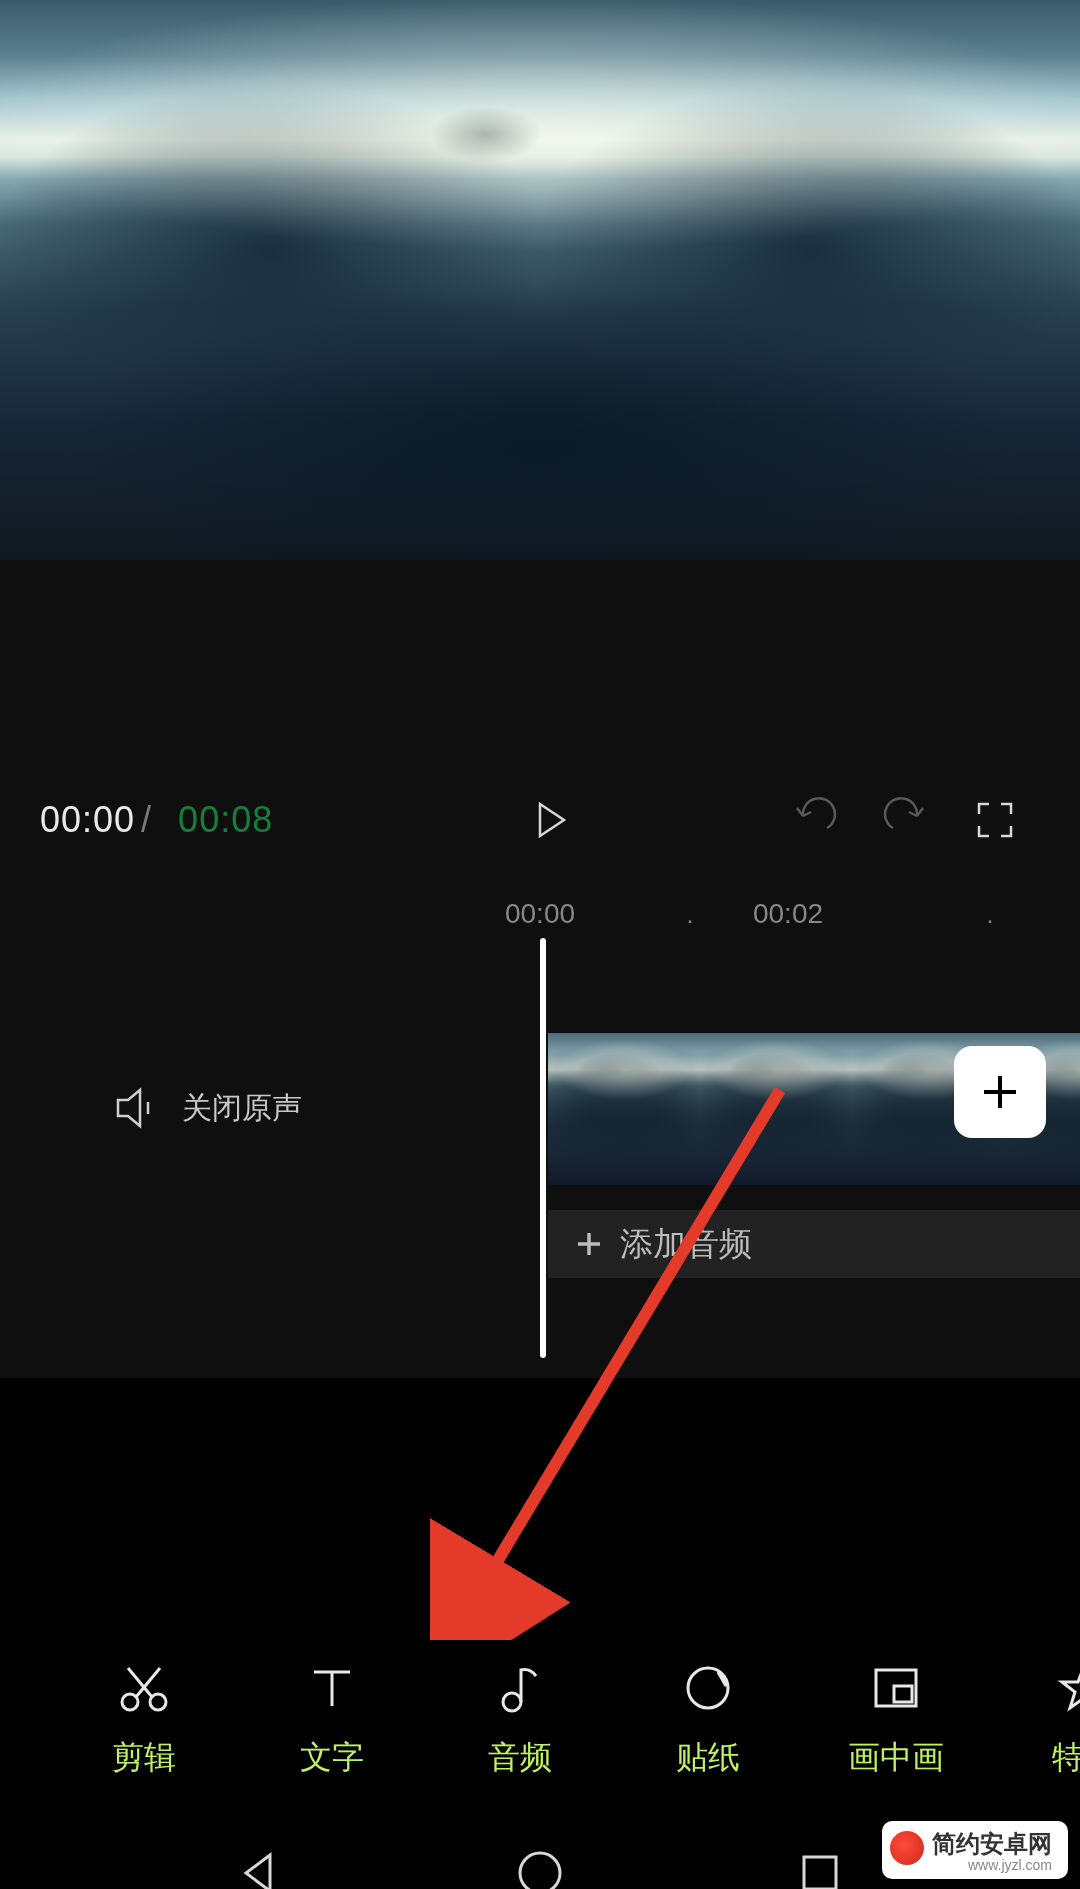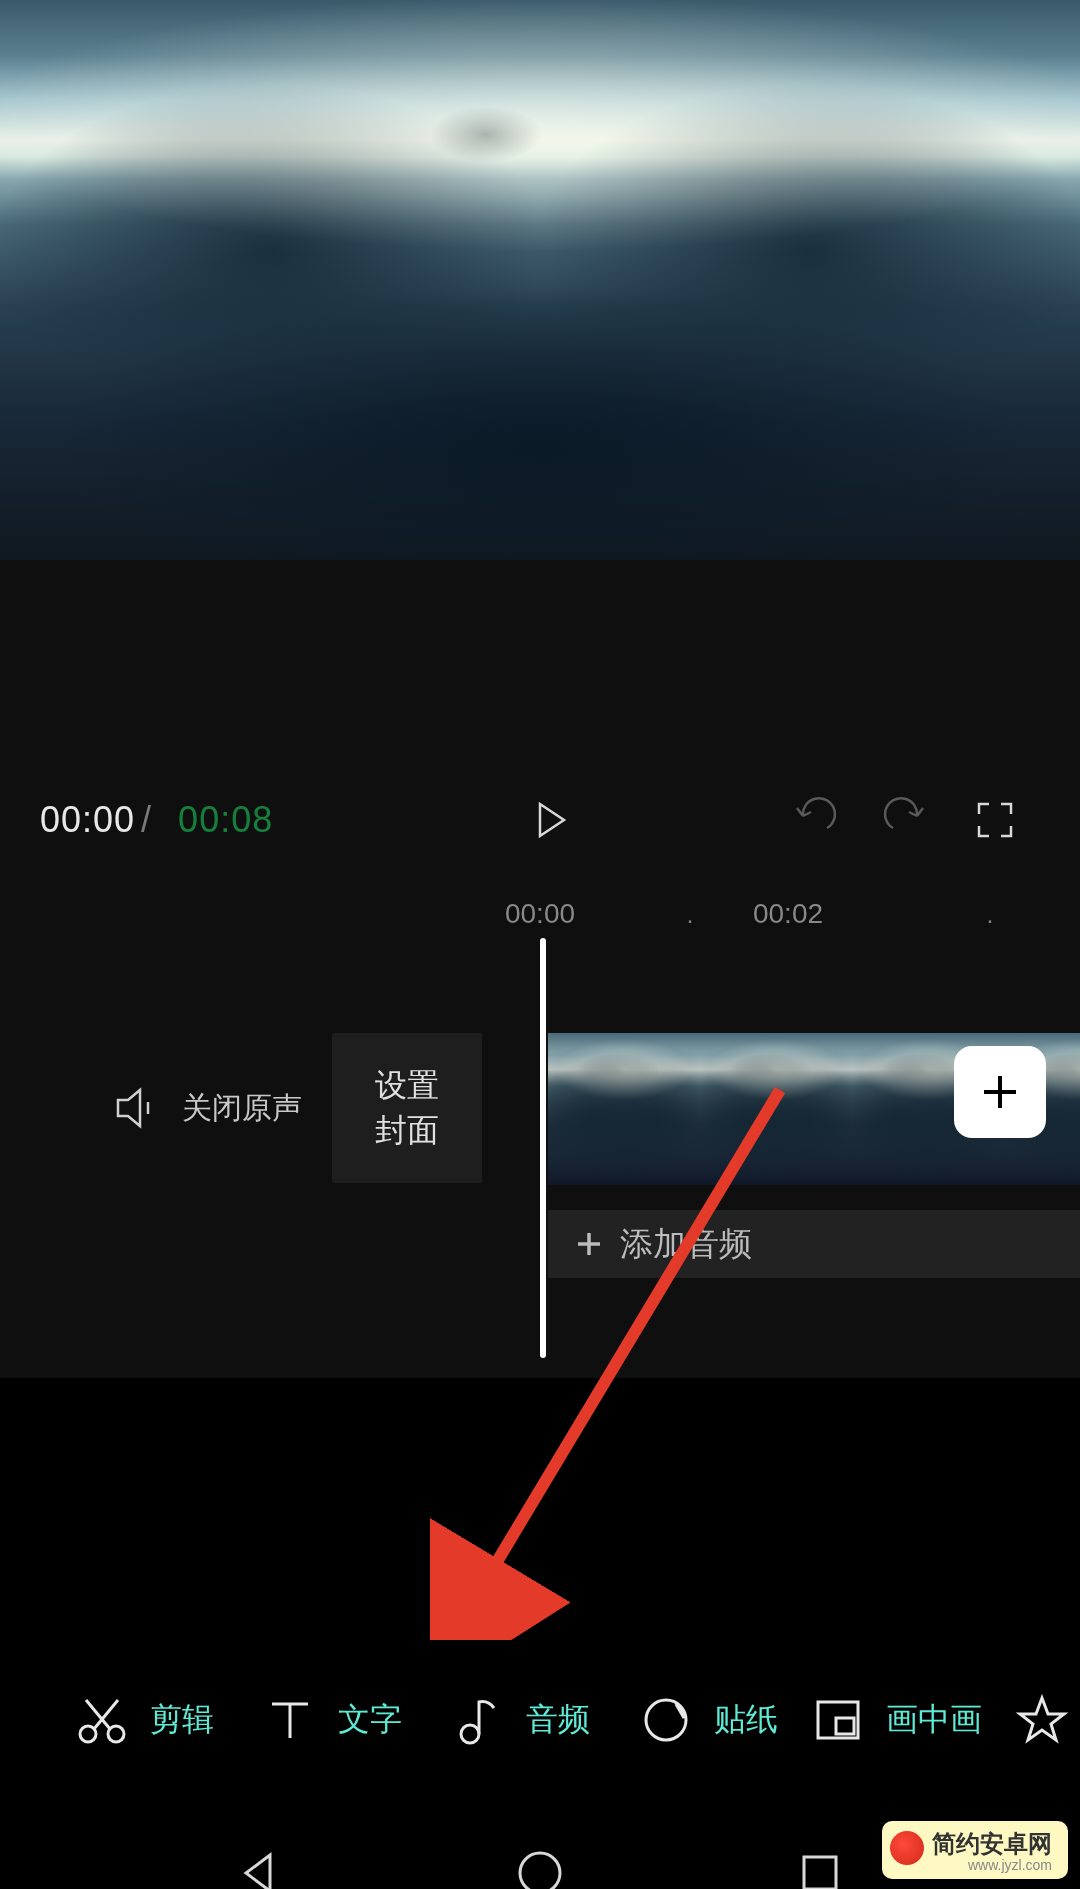--- a/index.html
+++ b/index.html
@@ -139,39 +139,39 @@
 
 
 .toolbar {
   position: absolute; left: 0; top: 1630px; width: 100%; height: 180px;
   display: flex; align-items: center;
   background: #000;
   padding-left: 50px;
 }
 .tool {
   width: 188px; height: 160px;
-  display: flex; flex-direction: row; align-items: center; justify-content: center;
-  gap: 20px; color: #5eead4; flex-shrink: 0;
+  display: flex; flex-direction: column; align-items: center; justify-content: center;
+  gap: 20px; color: #bef264; flex-shrink: 0;
 }
 .tool svg { width: 56px; height: 56px; stroke: #e8e8e8; stroke-width: 3; fill: none; }
 .tool-label { font-size: 32px; }
 
 
 .navbar {
   position: absolute; left: 0; top: 1810px; width: 100%; height: 130px;
   display: flex; align-items: center; justify-content: space-around;
   padding: 0 120px;
   background: #000;
 }
 .navbar svg { width: 56px; height: 56px; stroke: #d8d8d8; stroke-width: 3; fill: none; }
 
 
 .watermark {
   position: absolute; right: 12px; bottom: 10px;
-  background: #fef9c3; color: #333; font-size: 24px;
+  background: #ffffff; color: #333; font-size: 24px;
   padding: 10px 16px 6px 50px; border-radius: 10px;
   display: flex; flex-direction: column; align-items: flex-end;
   line-height: 1.1; font-weight: 600;
   z-index: 30;
 }
 .watermark::before {
   content: ''; position: absolute; left: 8px; top: 10px;
   width: 34px; height: 34px; border-radius: 50%;
   background: radial-gradient(circle at 40% 40%, #ff4a3a, #d02818);
 }
@@ -224,24 +224,20 @@
 
 <div class="timeline-wrap">
   <div class="playhead"></div>
 
   <div class="tl-left-controls">
     <div class="mute-btn">
       <svg viewBox="0 0 56 56">
         <path d="M8 20 L18 20 L30 10 L30 46 L18 36 L8 36 Z M38 22 L38 34"></path>
       </svg>
       <span class="mute-label">关闭原声</span>
-    </div>
-    <div class="cover-btn">
-      <span>设置</span>
-      <span>封面</span>
     </div>
   </div>
 
   <div class="clip-strip">
     <div class="clip-thumb"></div>
     <div class="clip-thumb"></div>
     <div class="clip-thumb"></div>
     <div class="clip-thumb"></div>
   </div>
 

